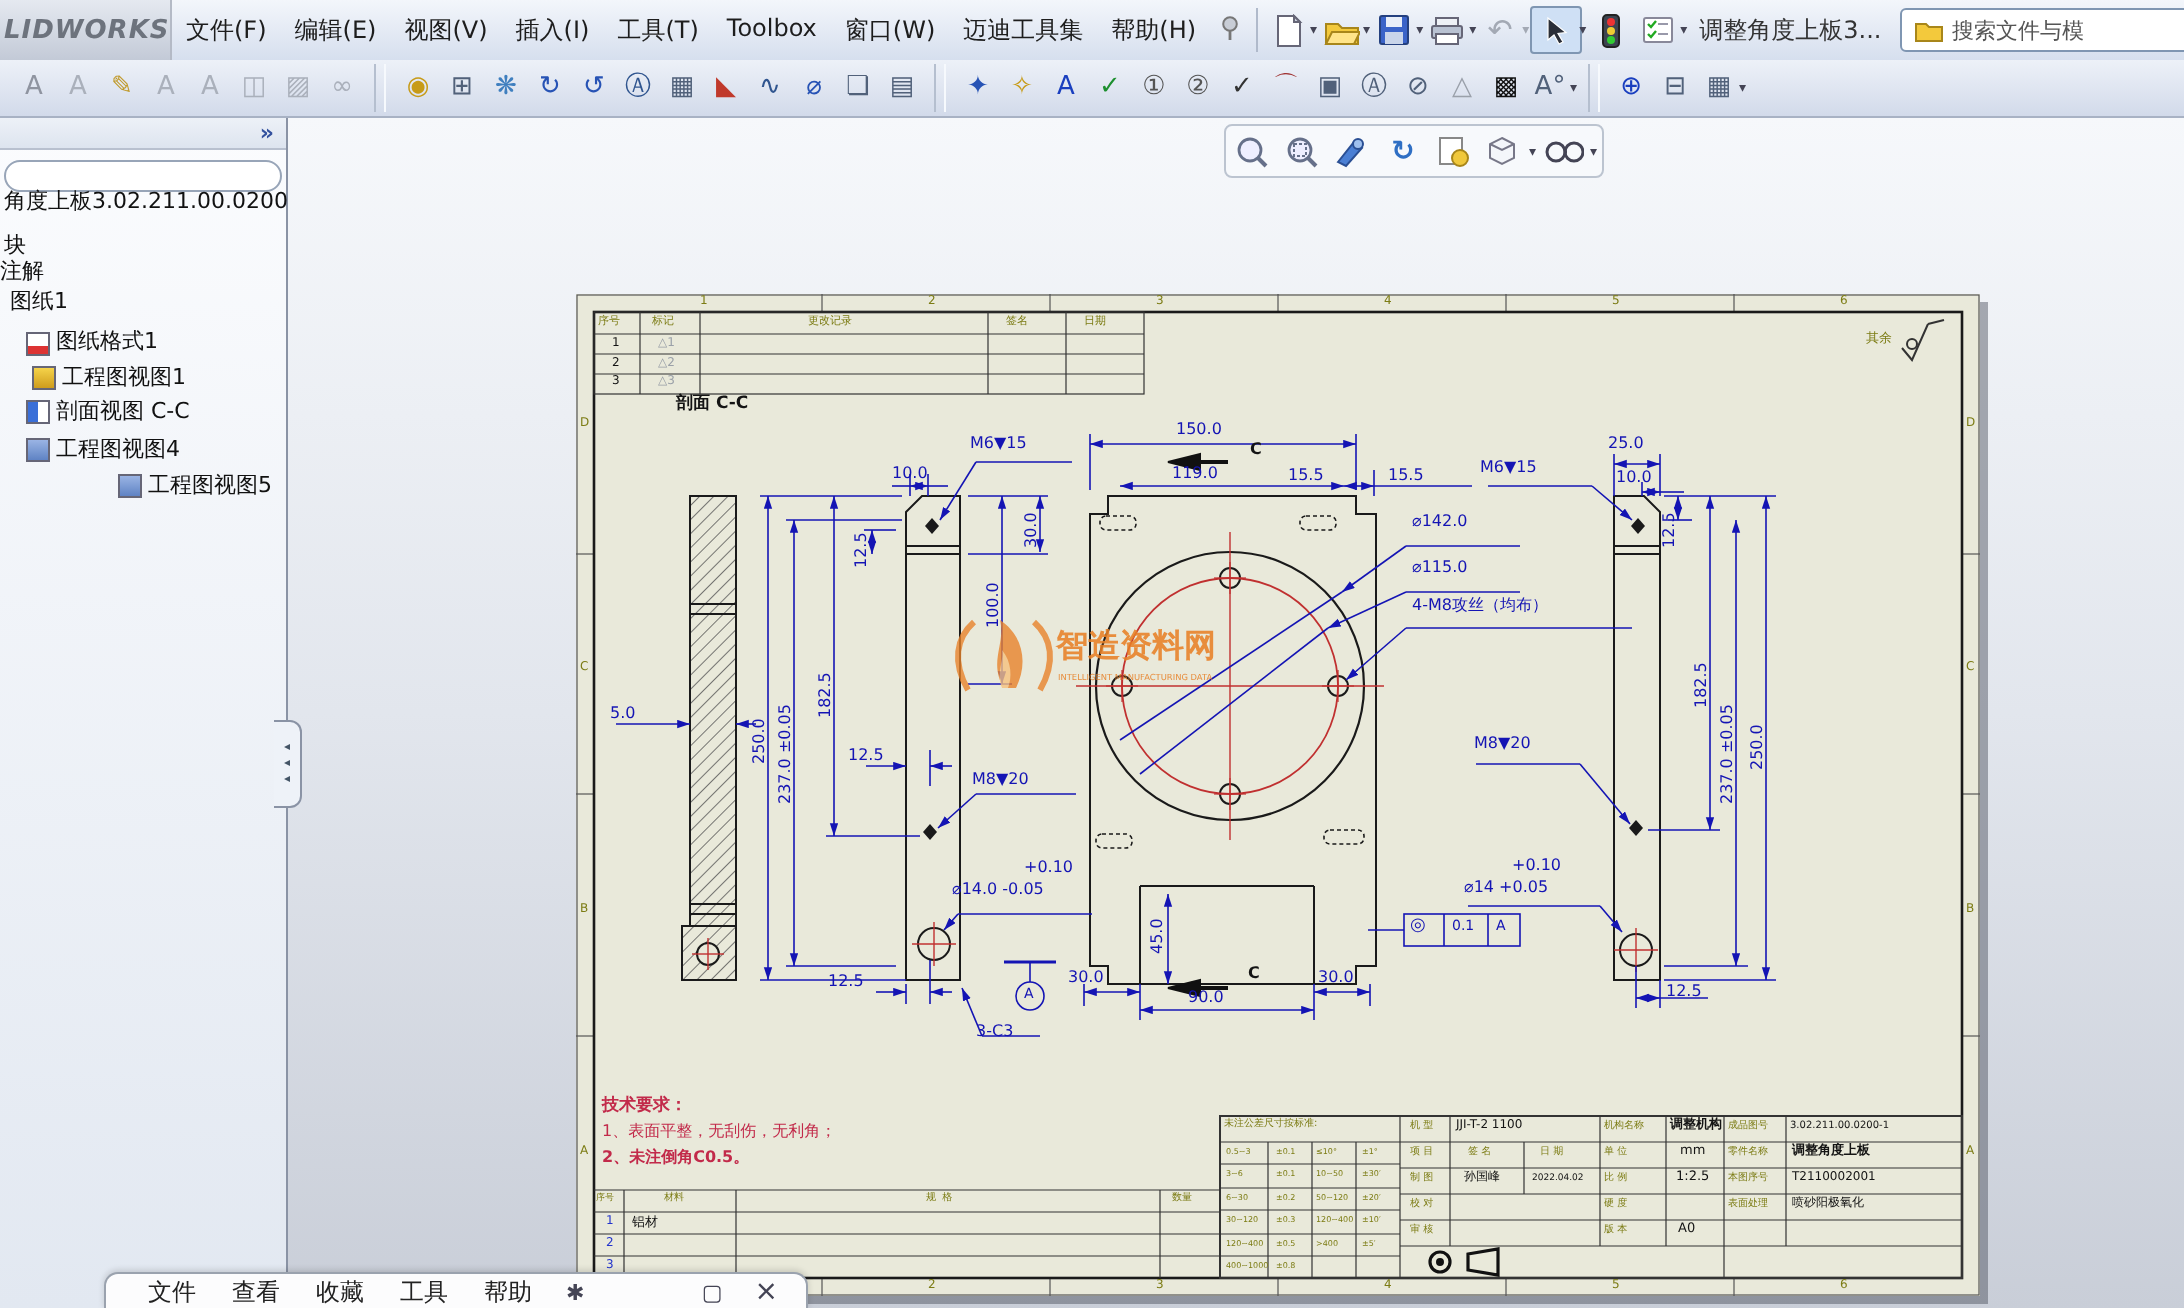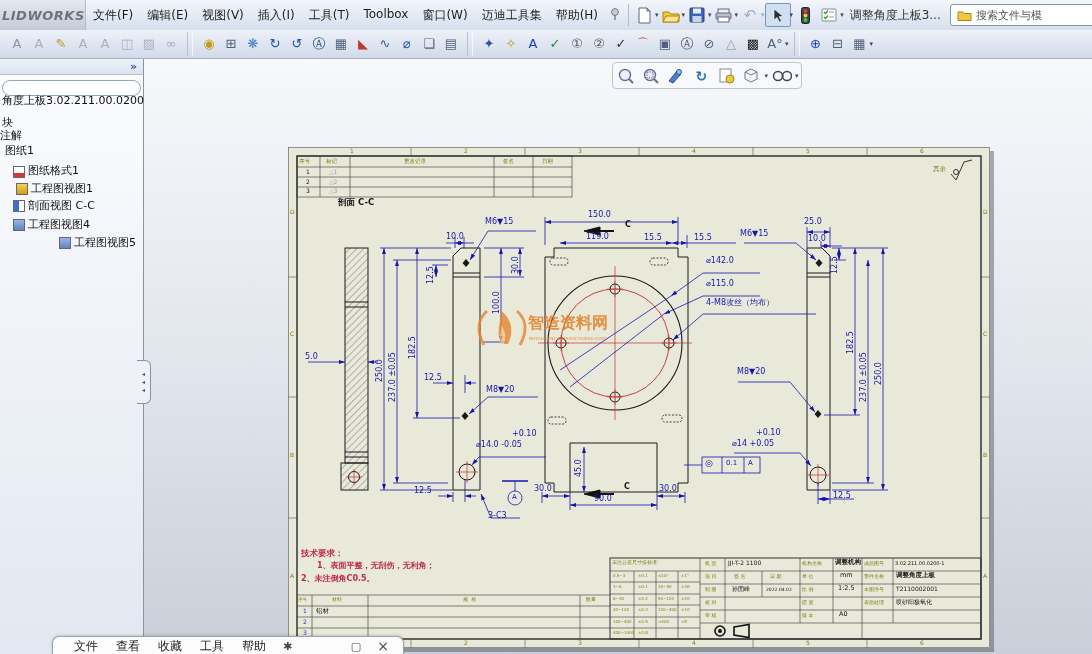--- a/index.html
+++ b/index.html
@@ -603,21 +603,21 @@
         <span class="lb c-d" style="left: 418px; top: 152px; font-size: 8px;">4-M8攻丝（均布）</span>
         <span class="lb c-d rot" style="left: 287px; top: 330px; font-size: 8px;">45.0</span>
         <span class="lb c-d" style="left: 246px; top: 338px; font-size: 8px;">30.0</span>
         <span class="lb c-d" style="left: 306px; top: 348px; font-size: 8px;">90.0</span>
         <span class="lb c-d" style="left: 371px; top: 338px; font-size: 8px;">30.0</span>
         <span class="lb c-k" style="left: 336px; top: 336px; font-size: 8px; font-weight: bold;">C</span>
         <span class="lb c-d" style="left: 417px; top: 312px; font-size: 9px;">◎</span>
         <span class="lb c-d" style="left: 438px; top: 313px; font-size: 7px;">0.1</span>
         <span class="lb c-d" style="left: 460px; top: 313px; font-size: 7px;">A</span>
         <span class="lb c-r" style="left: 13px; top: 402px; font-size: 8.5px; font-weight: bold;">技术要求：</span>
-        <span class="lb c-r" style="left: 29px; top: 415px; font-size: 8px; font-weight: bold;">1、表面平整，无刮伤，无利角；</span>
+        <span class="lb c-r" style="left: 13px; top: 415px; font-size: 8px; font-weight: normal;">1、表面平整，无刮伤，无利角；</span>
         <span class="lb c-r" style="left: 13px; top: 428px; font-size: 8px; font-weight: bold;">2、未注倒角C0.5。</span>
         <span class="lb c-g" style="left: 10px; top: 451px; font-size: 4.5px;">序号</span>
         <span class="lb c-g" style="left: 44px; top: 450px; font-size: 5px;">材料</span>
         <span class="lb c-g" style="left: 175px; top: 450px; font-size: 5px;">规  格</span>
         <span class="lb c-g" style="left: 298px; top: 450px; font-size: 5px;">数量</span>
         <span class="lb c-b" style="left: 15px; top: 461px; font-size: 6px;">1</span>
         <span class="lb c-b" style="left: 15px; top: 472px; font-size: 6px;">2</span>
         <span class="lb c-b" style="left: 15px; top: 483px; font-size: 6px;">3</span>
         <span class="lb c-k" style="left: 28px; top: 461px; font-size: 6.5px;">铝材</span>
         <span class="lb c-g" style="left: 324px; top: 413px; font-size: 5px;">未注公差尺寸按标准:</span>

